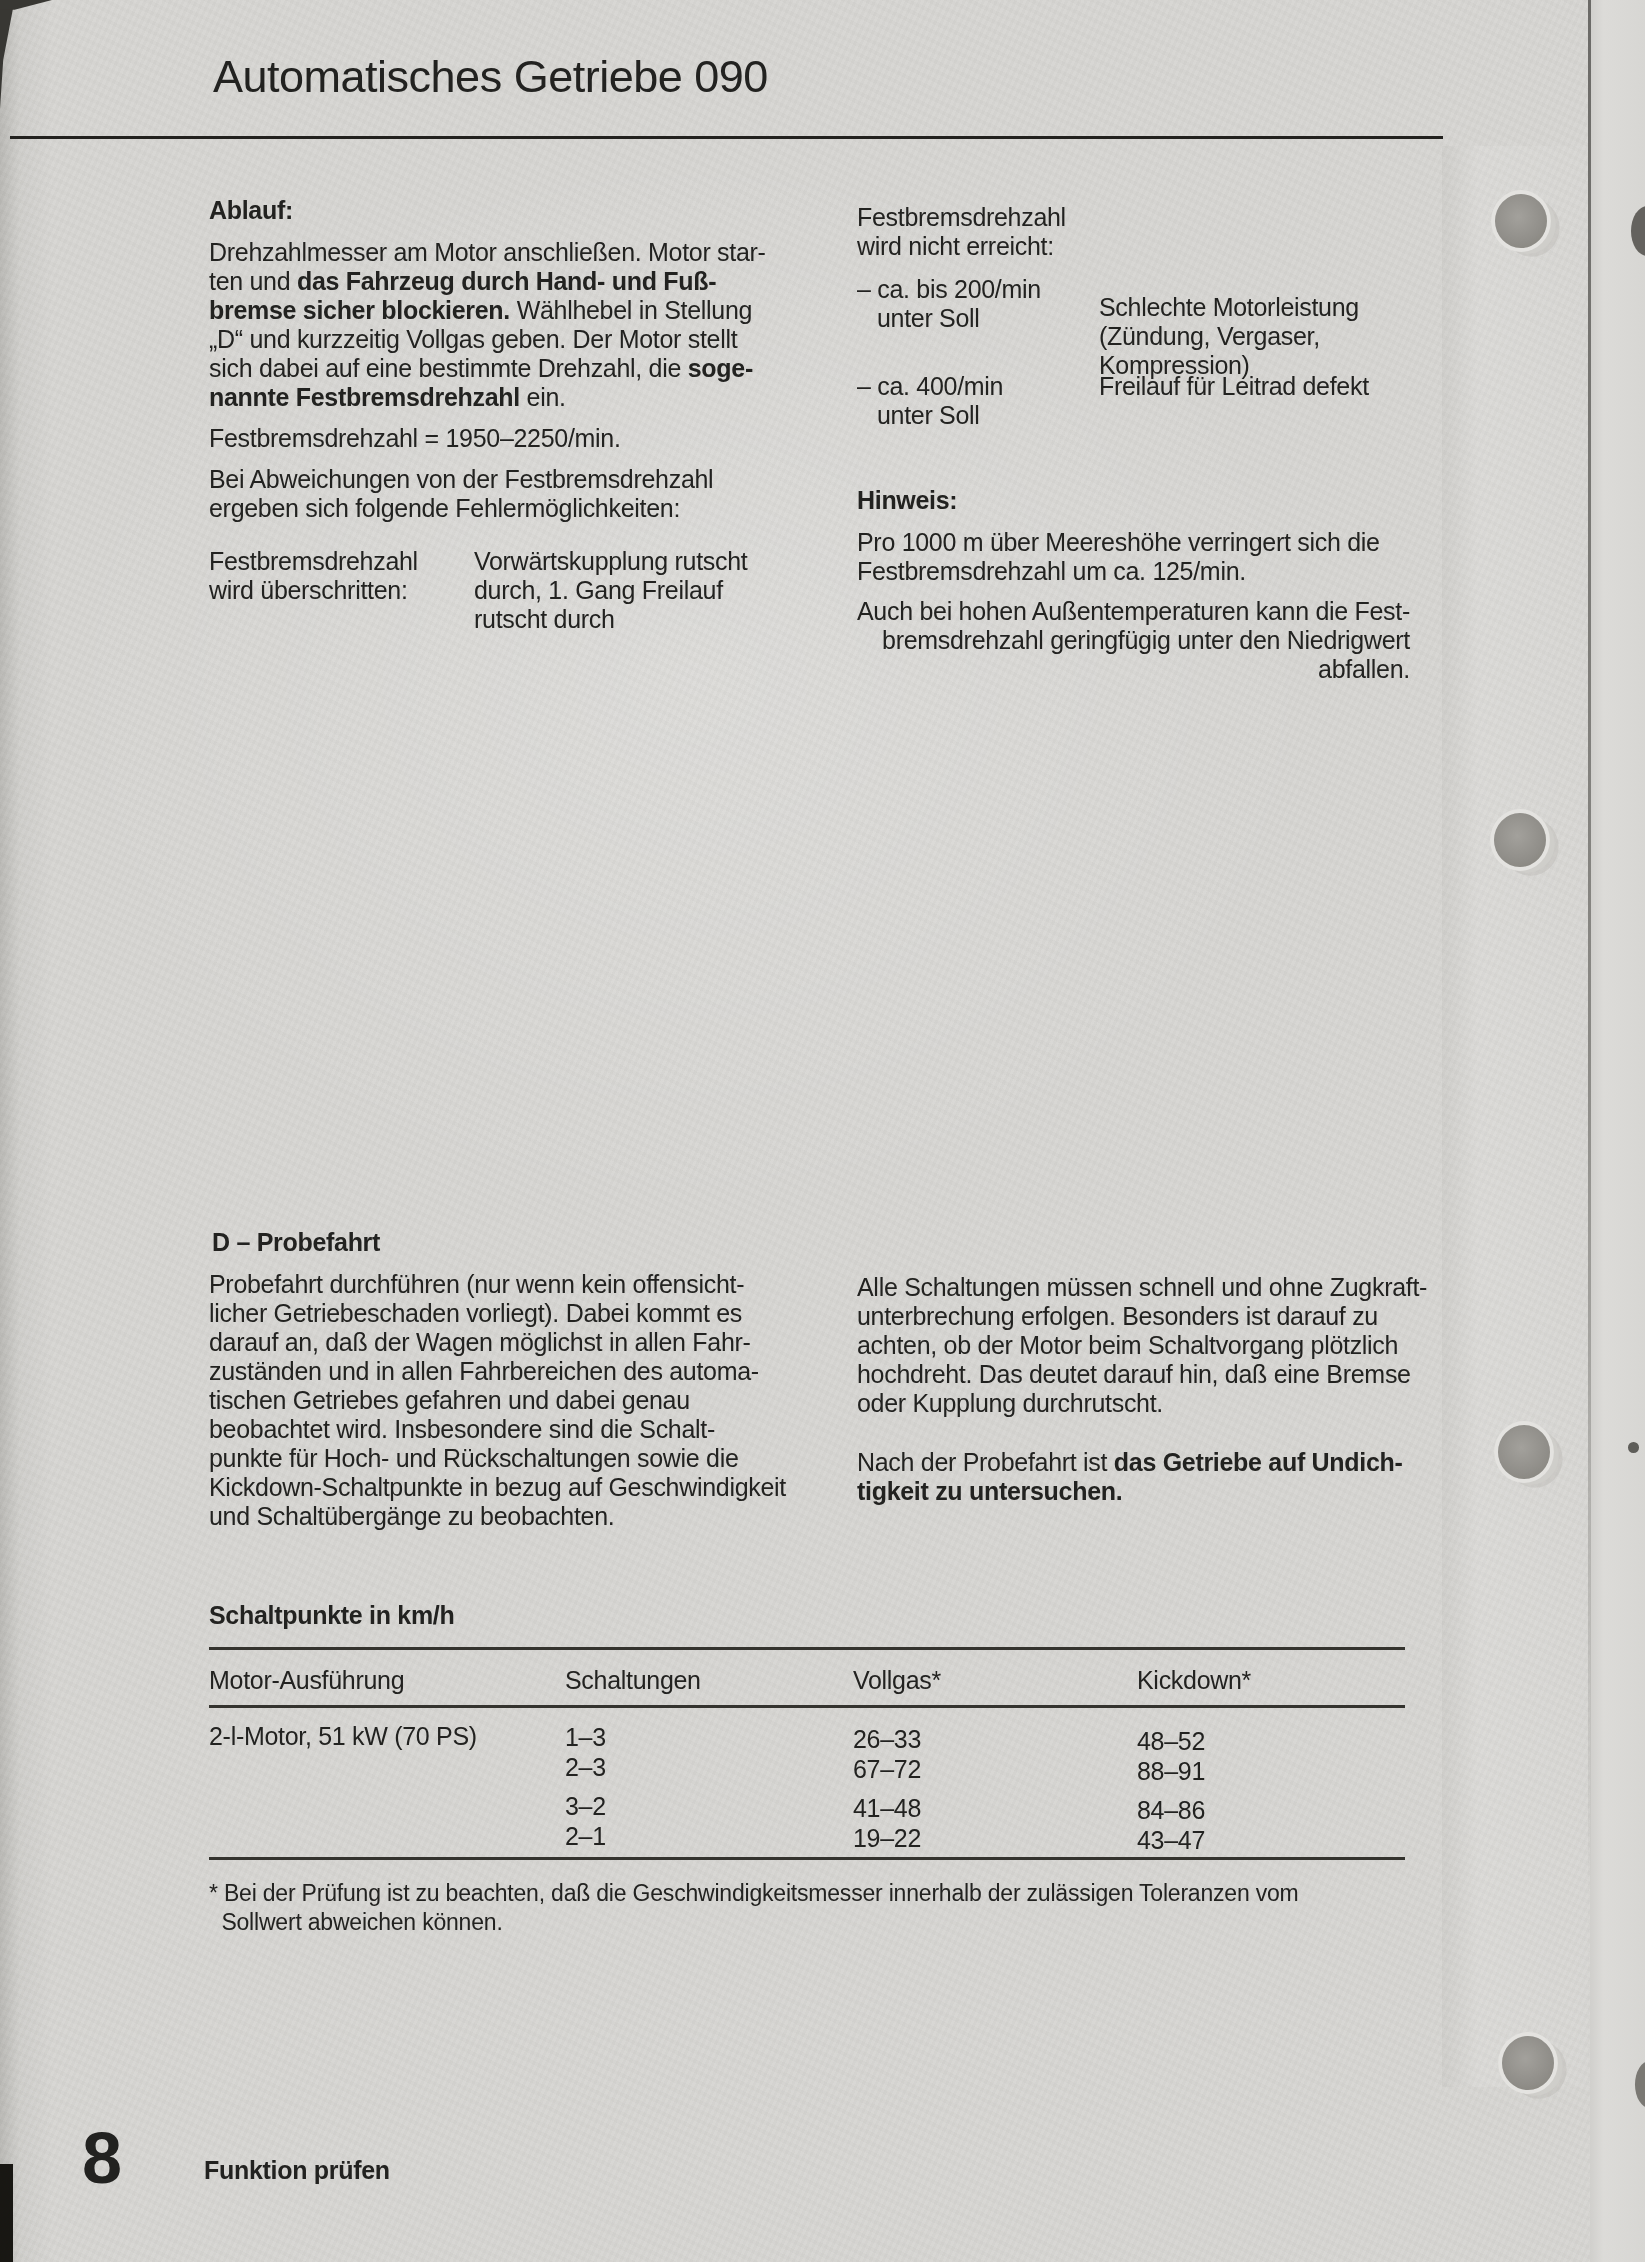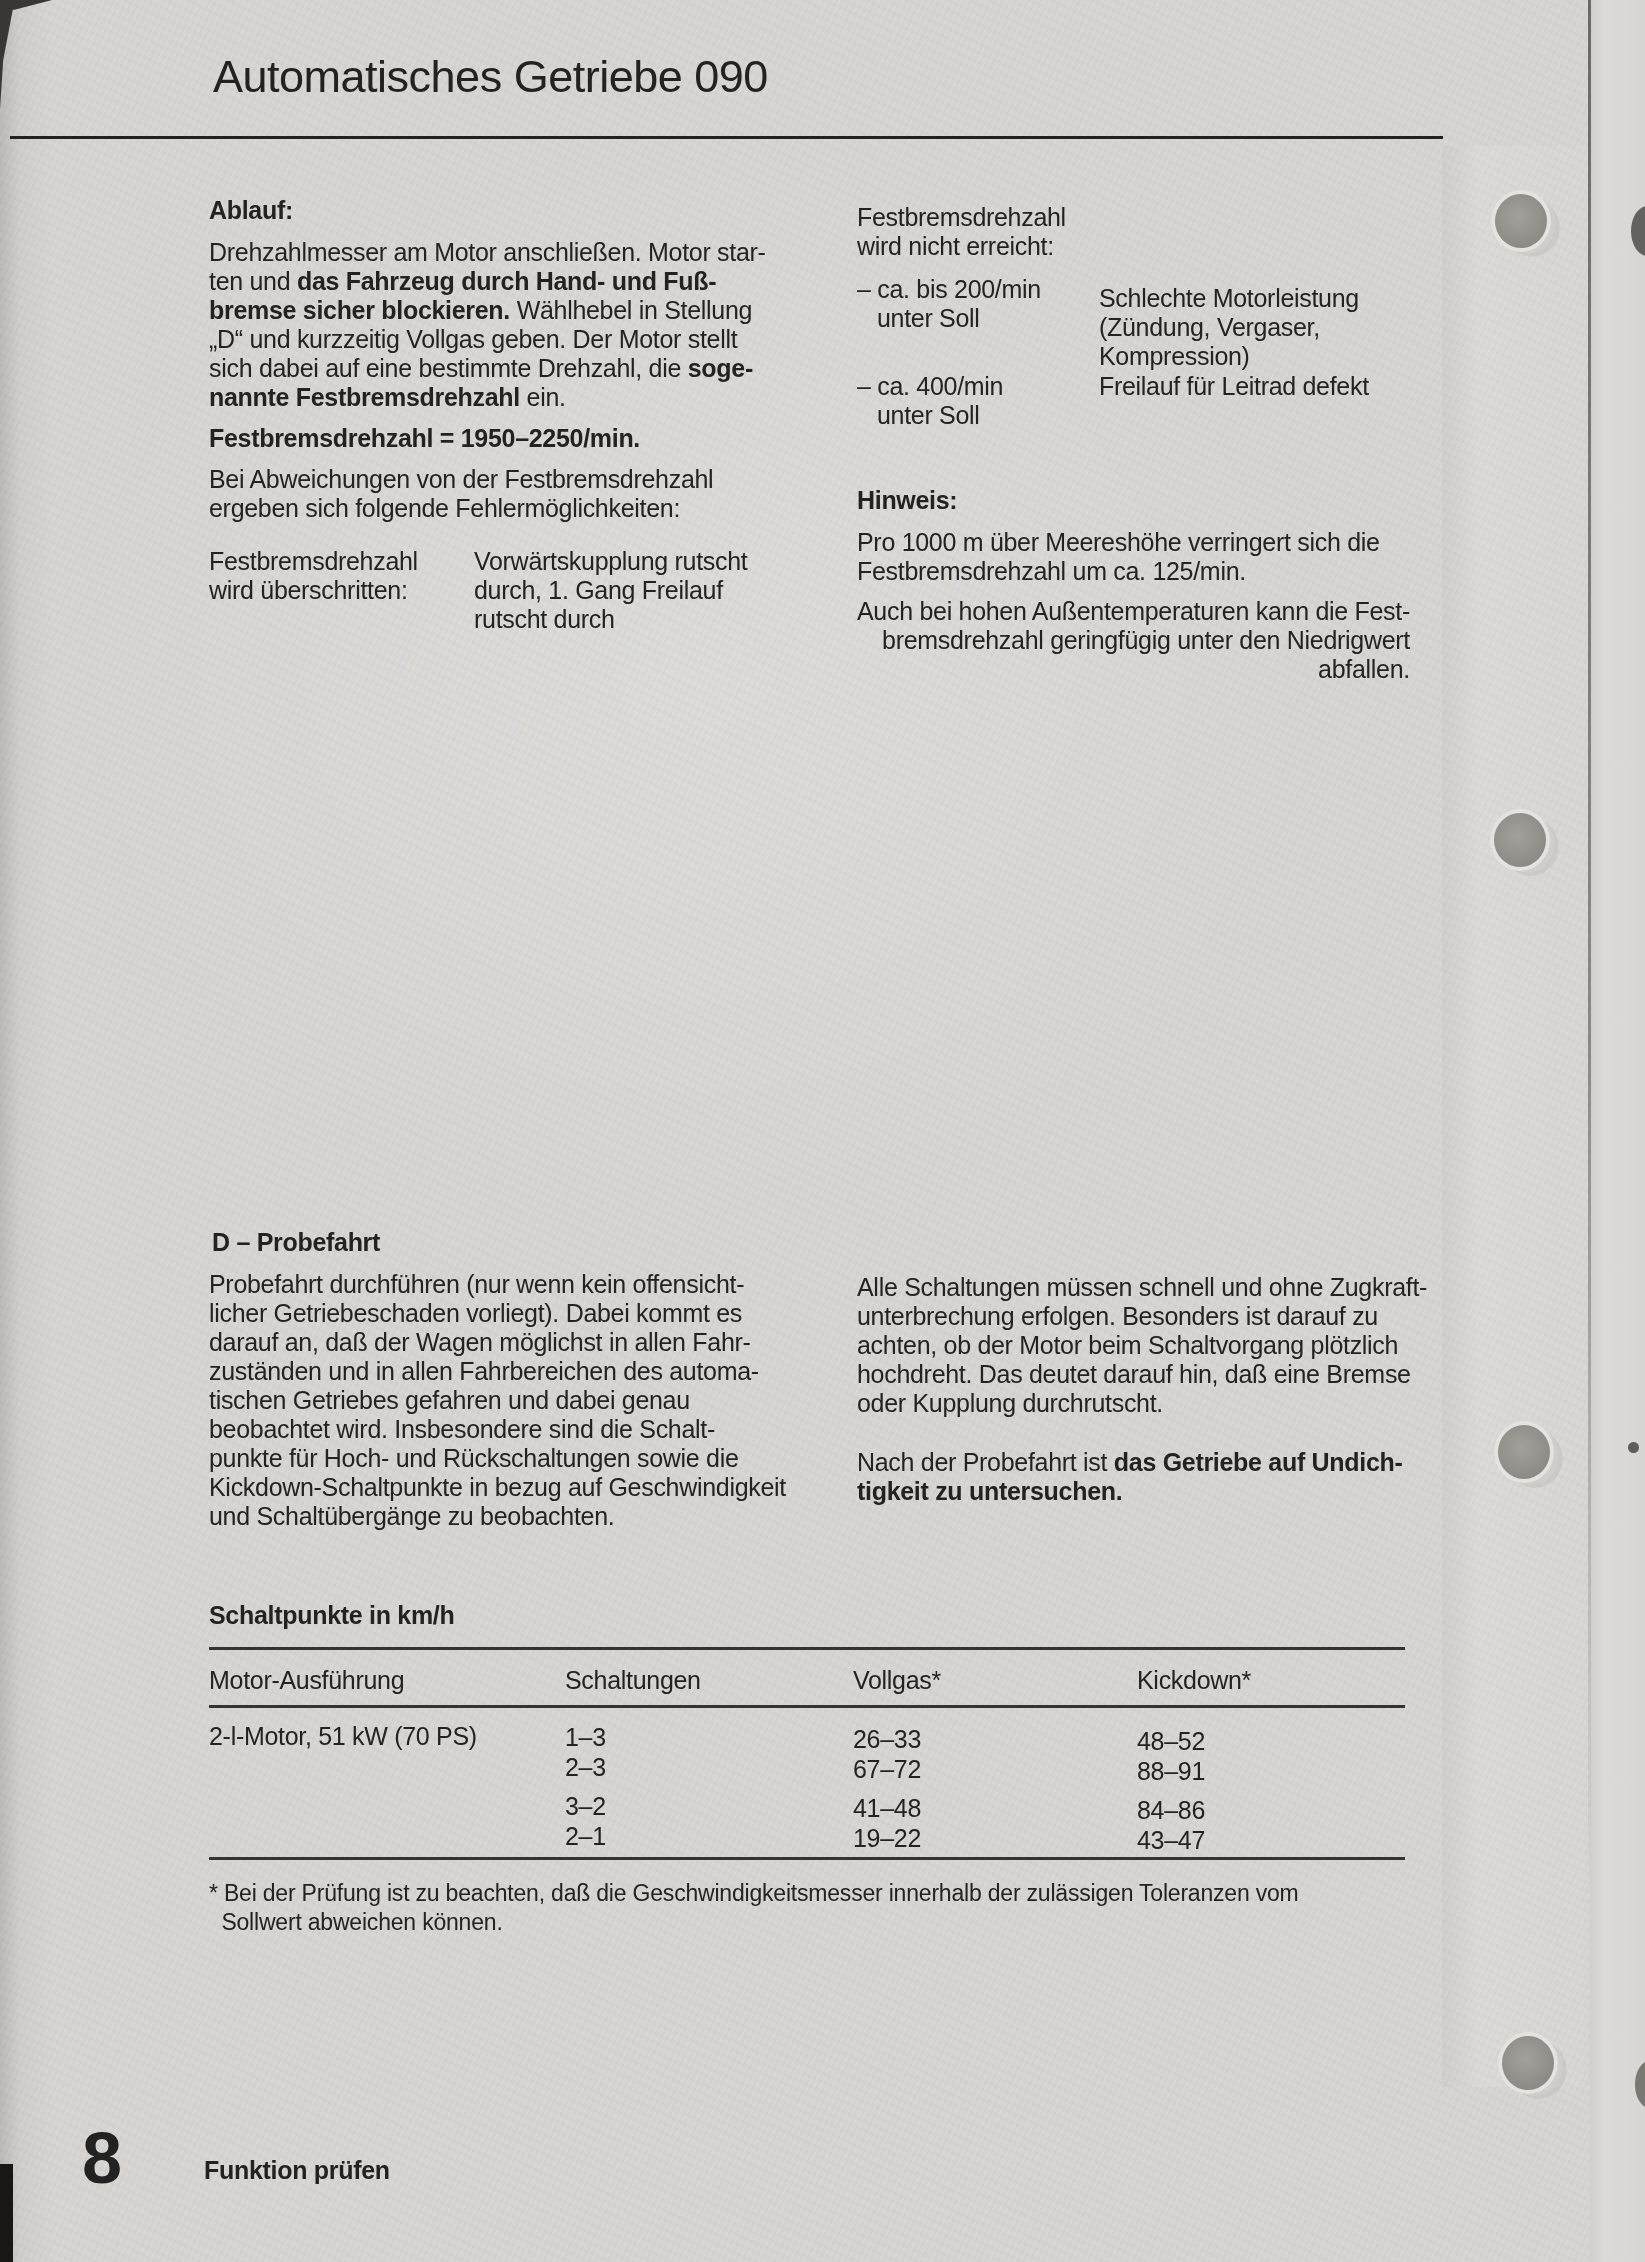--- a/index.html
+++ b/index.html
@@ -35,27 +35,27 @@
   .corner-v{position:absolute;left:0;top:0;width:14.6px;height:109px;background:#383733;
     clip-path:polygon(0 0,100% 0,22% 55%,0 100%);}
   .corner-h{position:absolute;left:0;top:0;width:52px;height:9.7px;background:#383733;
     clip-path:polygon(0 0,100% 0,28% 100%,0 100%);}
   .bottom-bar{position:absolute;left:0;top:2164px;width:12.6px;height:99px;background:#181713;}
   
   #title{left:213px;top:53px;font-size:45px;line-height:47px;font-weight:400;letter-spacing:-0.5px;}
   #rule-title{left:9.7px;top:136px;width:1433px;height:2.9px;background:#22211e;}
   #h-ablauf{left:209px;top:196px;}
   #p-ablauf{left:209px;top:238px;}
-  #spec{left:209px;top:424px;font-weight:700;}
+  #spec{left:209px;top:424px;font-weight:400;}
   #p-deviation{left:209px;top:465px;}
   #fault-label{left:209px;top:547px;}
   #fault-cause{left:474px;top:547px;}
   #nr-label{left:857px;top:203px;}
   #f200{left:857px;top:275px;}
-  #f200-cause{left:1099px;top:284px;}
+  #f200-cause{left:1099px;top:293px;}
   #f400{left:857px;top:372px;}
   #f400-cause{left:1099px;top:372px;}
   #h-hinweis{left:857px;top:486px;}
   #p-hin1{left:857px;top:528px;}
   #p-hin2{left:857px;top:597px;text-align:right;}
   #h-probe{left:212px;top:1228px;}
   #p-probe-l{left:209px;top:1270px;}
   #p-probe-r{left:857px;top:1273px;}
   #p-probe-c{left:857px;top:1448px;}
   #h-table{left:209px;top:1601px;}

